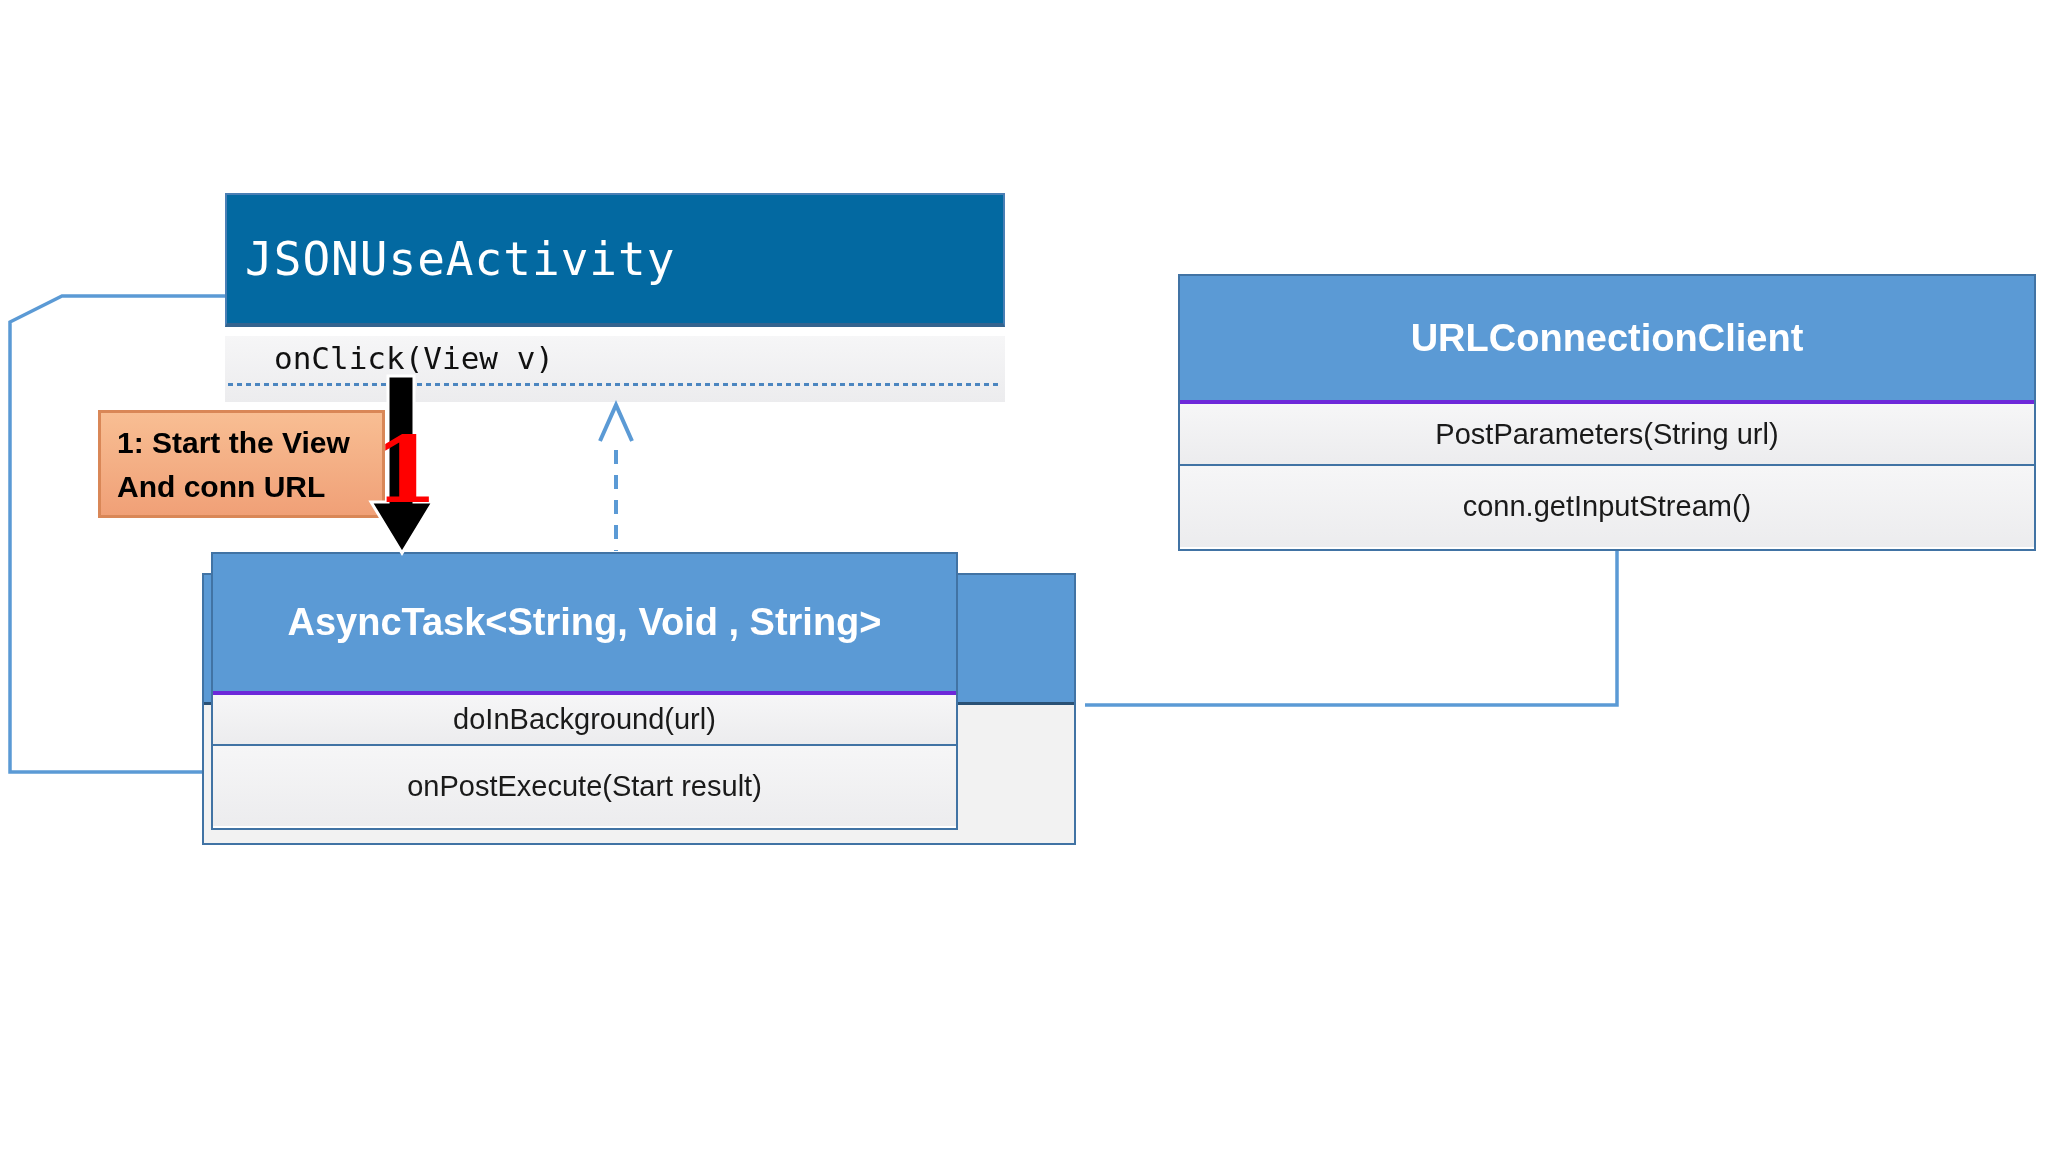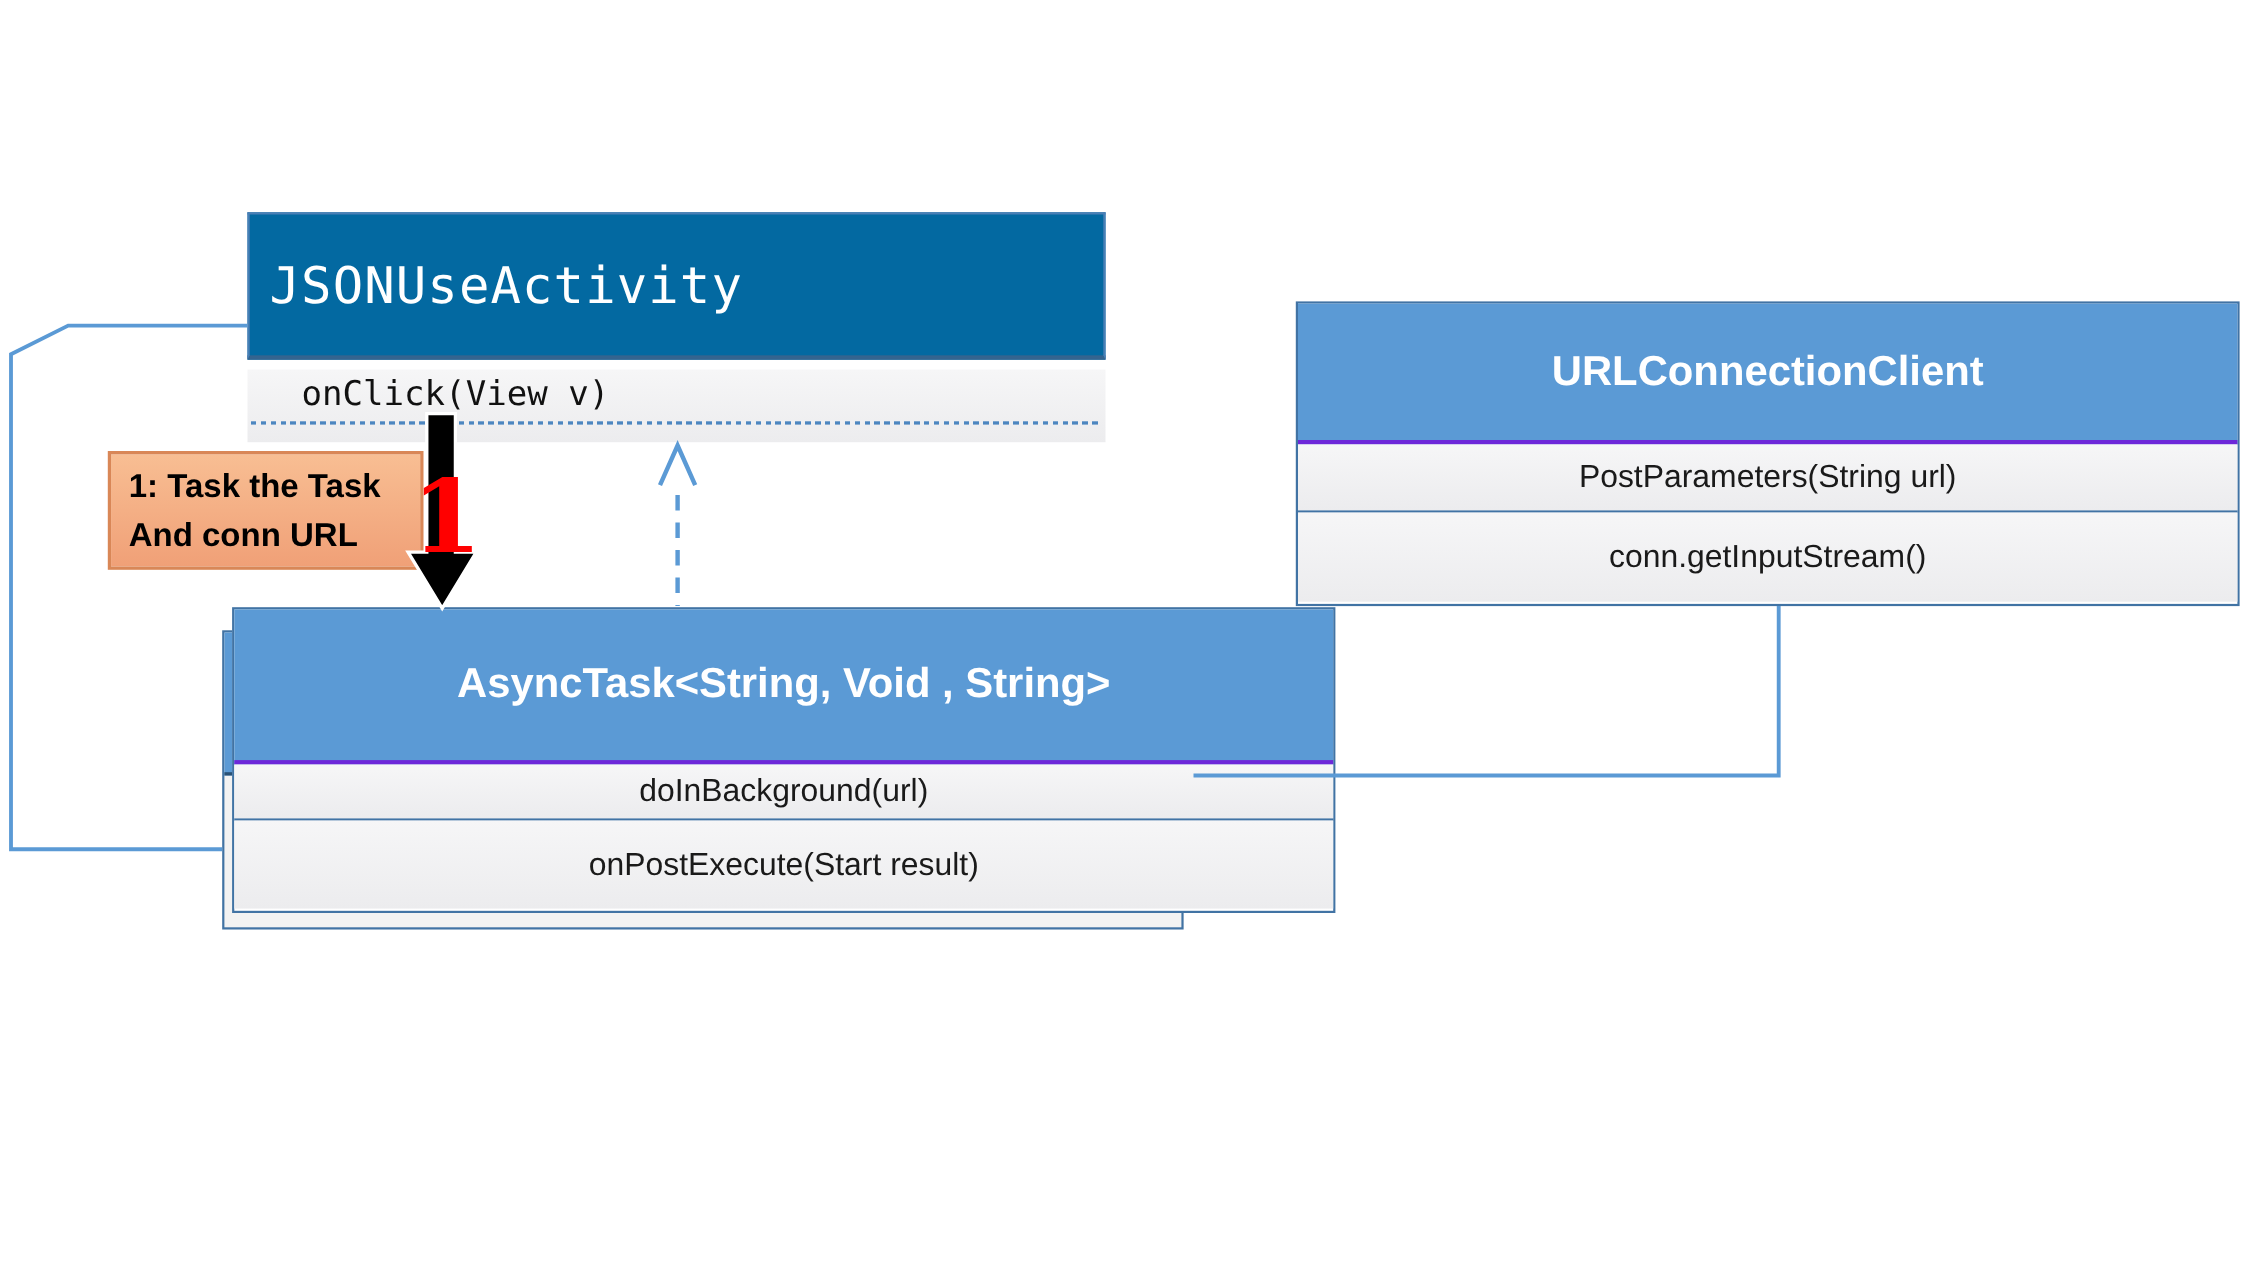--- a/index.html
+++ b/index.html
@@ -45,21 +45,21 @@
   }
   #jua-dotted{
     left:228px;top:383px;width:772px;height:3px;
     background:repeating-linear-gradient(to right,#4C86C0 0 5px,rgba(0,0,0,0) 5px 9px);
   }
 
   
   #at-back{left:202px;top:573px;width:874px;height:272px;border:2px solid #4173A4;background:#F2F2F2;}
   #at-back-header{width:100%;height:130px;background:#5B9AD5;border-bottom:3px solid #2A5175;box-sizing:border-box;}
 
-  #at-front{left:211px;top:552px;width:1003px;height:278px;}
+  #at-front{left:211px;top:552px;width:747px;height:278px;}
   #at-header{height:141px;}
   #at-row1{height:51px;}
   #at-row2{height:80px;}
 
   
   #ucc{left:1178px;top:274px;width:858px;height:277px;}
   #ucc-header{height:128px;}
   #ucc-row1{height:62px;}
   #ucc-row2{height:81px;}
 
@@ -116,21 +116,21 @@
   </div>
   <div class="uml-row mid" id="ucc-row1">
     <span>PostParameters(String url)</span>
   </div>
   <div class="uml-row" id="ucc-row2">
     <span>conn.getInputStream()</span>
   </div>
 </div>
 
 <div class="abs" id="note" style="z-index:15;">
-  <div>1: Task the Task</div>
+  <div>1: Start the View</div>
   <div>And conn URL</div>
 </div>
 
 <svg class="abs" id="connector-layer" viewBox="0 0 2048 1152" xmlns="http://www.w3.org/2000/svg">
 
   <polyline points="225,296 62,296 10,322 10,772 202,772" fill="none" stroke-width="3.5" stroke="#5B9AD5"></polyline>
 
   <polyline points="1617,551 1617,705 1085,705" fill="none" stroke-width="3.5" stroke="#5B9AD5"></polyline>
 
   <line x1="616" y1="450" x2="616" y2="551" stroke-width="4" stroke-dasharray="14 11" stroke="#5B9AD5"></line>

